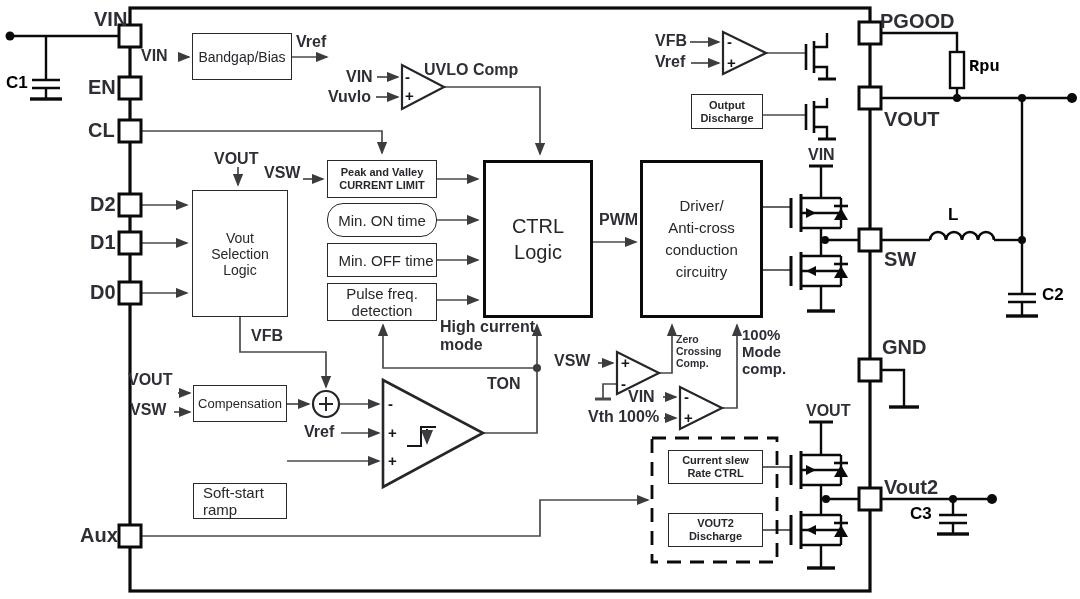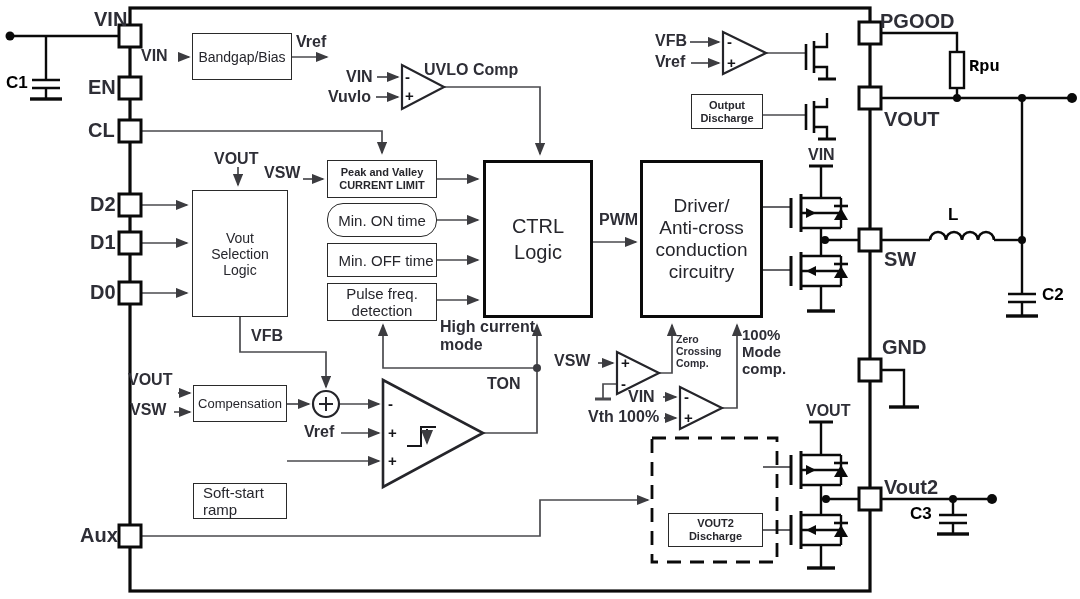--- a/index.html
+++ b/index.html
@@ -228,36 +228,40 @@
   <span class="ln">Min. OFF time</span>
 </div>
 <div class="blk" style="left:327px;top:283px;width:110px;height:38px;font-size:15px;line-height:17px;">
   <span class="ln">Pulse freq.</span>
   <span class="ln">detection</span>
 </div>
 <div class="blk thick" style="left:483px;top:160px;width:110px;height:158px;font-size:20px;line-height:26px;">
   <span class="ln">CTRL</span>
   <span class="ln">Logic</span>
 </div>
-<div class="blk thick" style="left:640px;top:160px;width:123px;height:158px;font-size:19px;line-height:22px;">
+<div class="blk thick" style="left:640px;top:160px;width:123px;height:158px;font-size:15px;line-height:22px;">
   <span class="ln">Driver/</span>
   <span class="ln">Anti-cross</span>
   <span class="ln">conduction</span>
   <span class="ln">circuitry</span>
 </div>
 <div class="blk" style="left:193px;top:385px;width:94px;height:37px;font-size:13px;">
   <span class="ln">Compensation</span>
 </div>
 <div class="blk" style="left:193px;top:443px;width:94px;height:36px;font-size:15px;line-height:17px;align-items:flex-start;padding-left:9px;text-align:left;margin-top:40px;">
   <span class="ln">Soft-start</span>
   <span class="ln">ramp</span>
 </div>
 <div class="blk" style="left:691px;top:94px;width:72px;height:35px;font-size:11px;font-weight:700;line-height:13px;">
   <span class="ln">Output</span>
   <span class="ln">Discharge</span>
+</div>
+<div class="blk" style="left:668px;top:450px;width:95px;height:34px;font-size:11px;font-weight:600;line-height:13px;">
+  <span class="ln">Current slew</span>
+  <span class="ln">Rate CTRL</span>
 </div>
 <div class="blk" style="left:668px;top:513px;width:95px;height:34px;font-size:11px;font-weight:600;line-height:13px;">
   <span class="ln">VOUT2</span>
   <span class="ln">Discharge</span>
 </div>
 
 <div class="lbl pin-lbl" style="left:94px;top:8px;">VIN</div>
 <div class="lbl pin-lbl" style="left:88px;top:76px;">EN</div>
 <div class="lbl pin-lbl" style="left:88px;top:119px;">CL</div>
 <div class="lbl pin-lbl" style="left:90px;top:193px;">D2</div>

